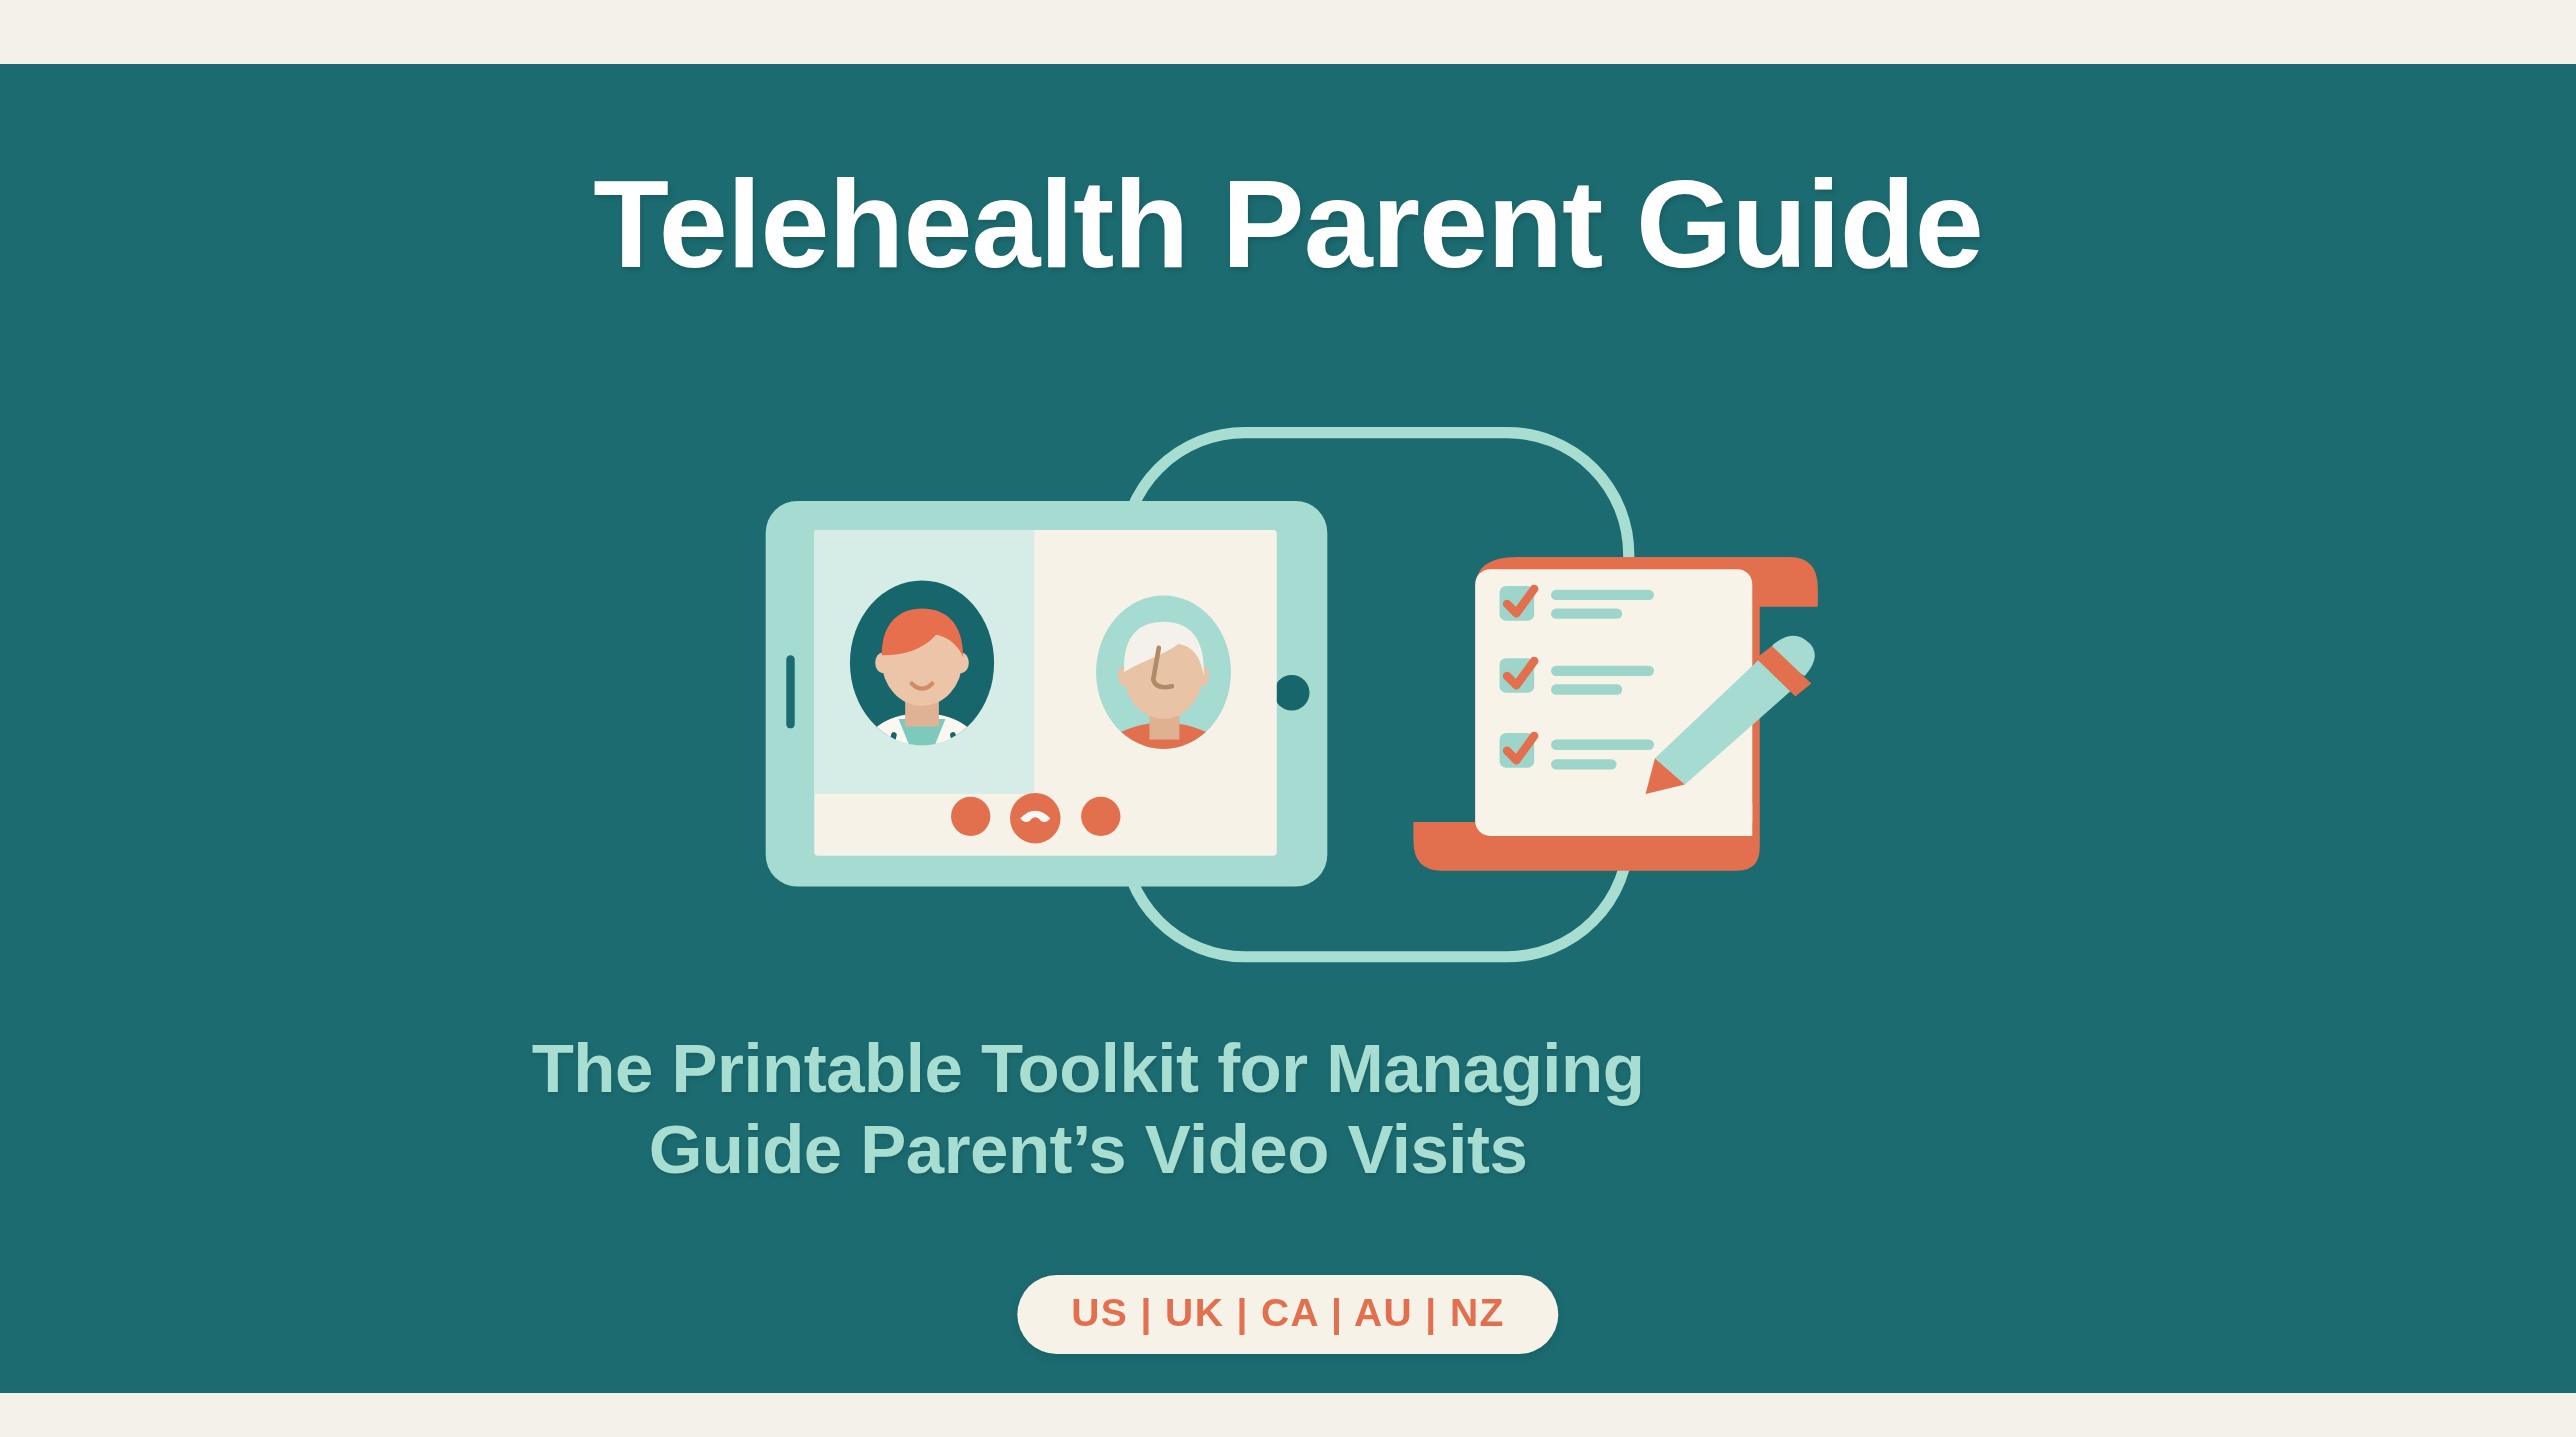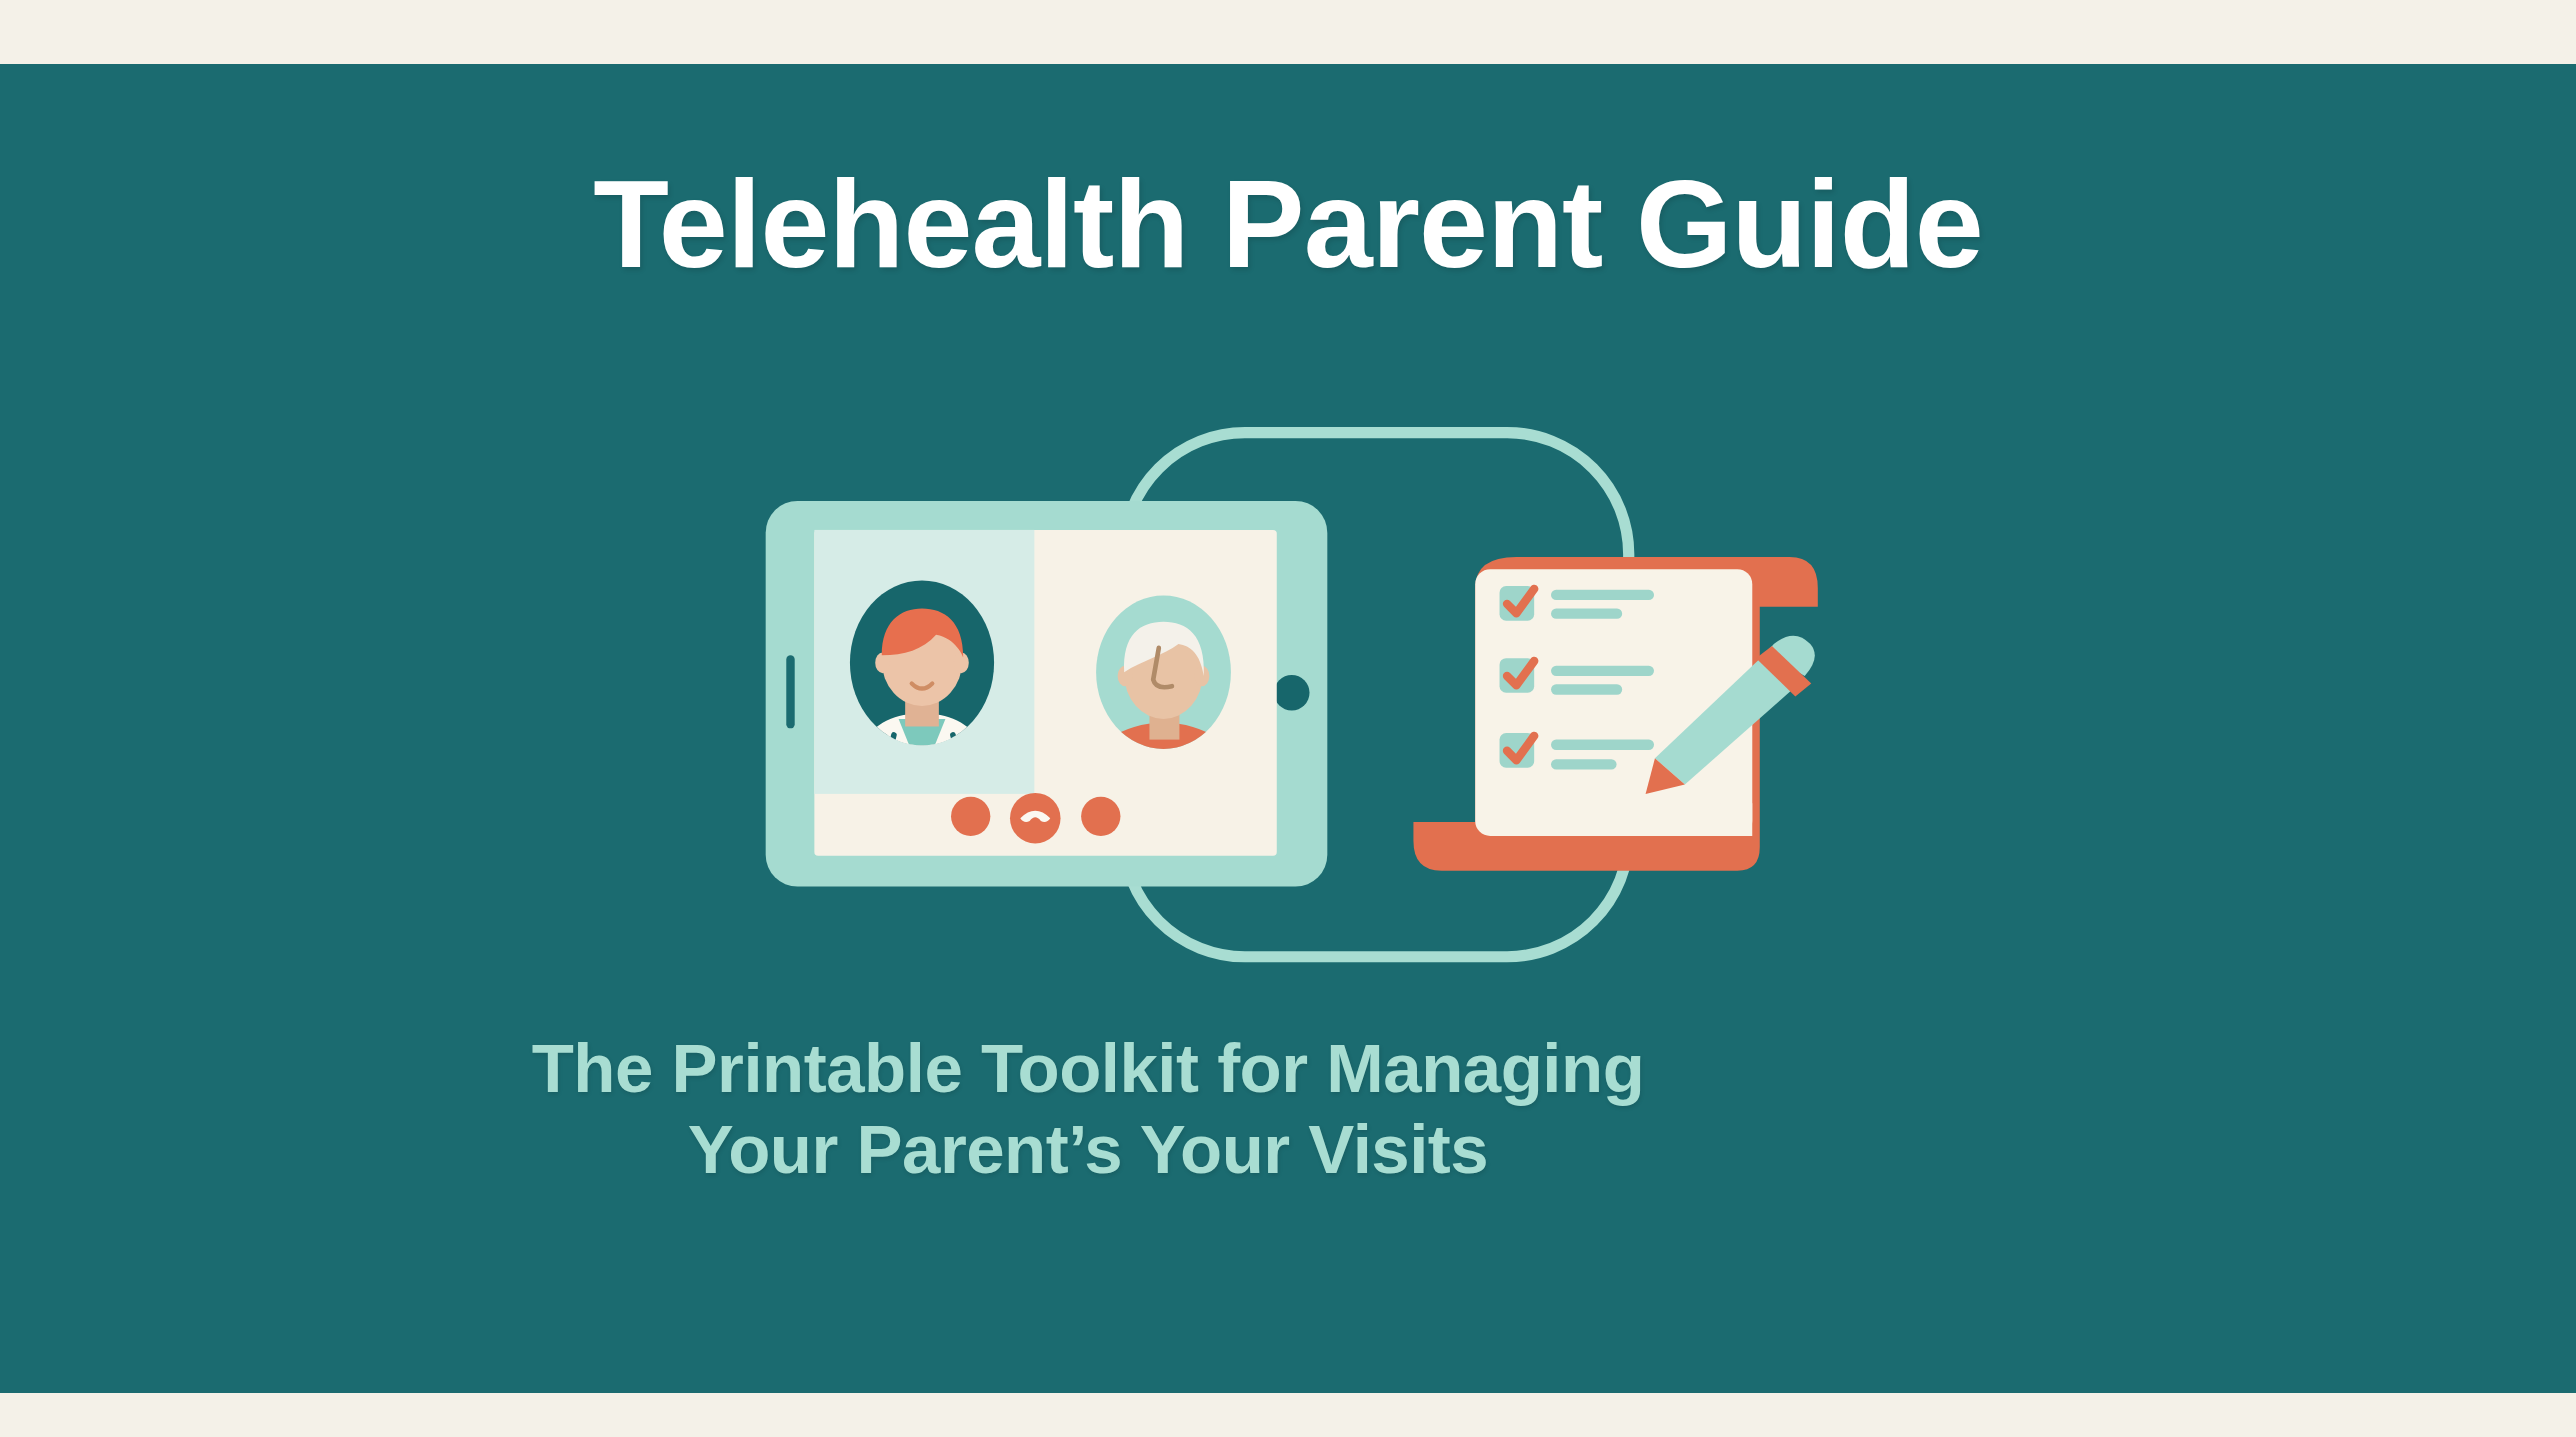--- a/index.html
+++ b/index.html
@@ -219,18 +219,19 @@
 
           <path d="M1893 690 L1935 730 L1918 744 L1876 703 Z" fill="#e2704f"></path>
         </g>
       </g>
 
     </svg>
   </div>
 
   <div id="subtitle">
     <span class="sub-line">The Printable Toolkit for Managing</span>
-    <span class="sub-line">Your Parent’s Your Visits</span>
+    <span class="sub-line">Guide Parent’s Video Visits</span>
   </div>
 
+  <div id="badge">US | UK | CA | AU | NZ</div>
 
 </div>
 
 
 </body></html>

